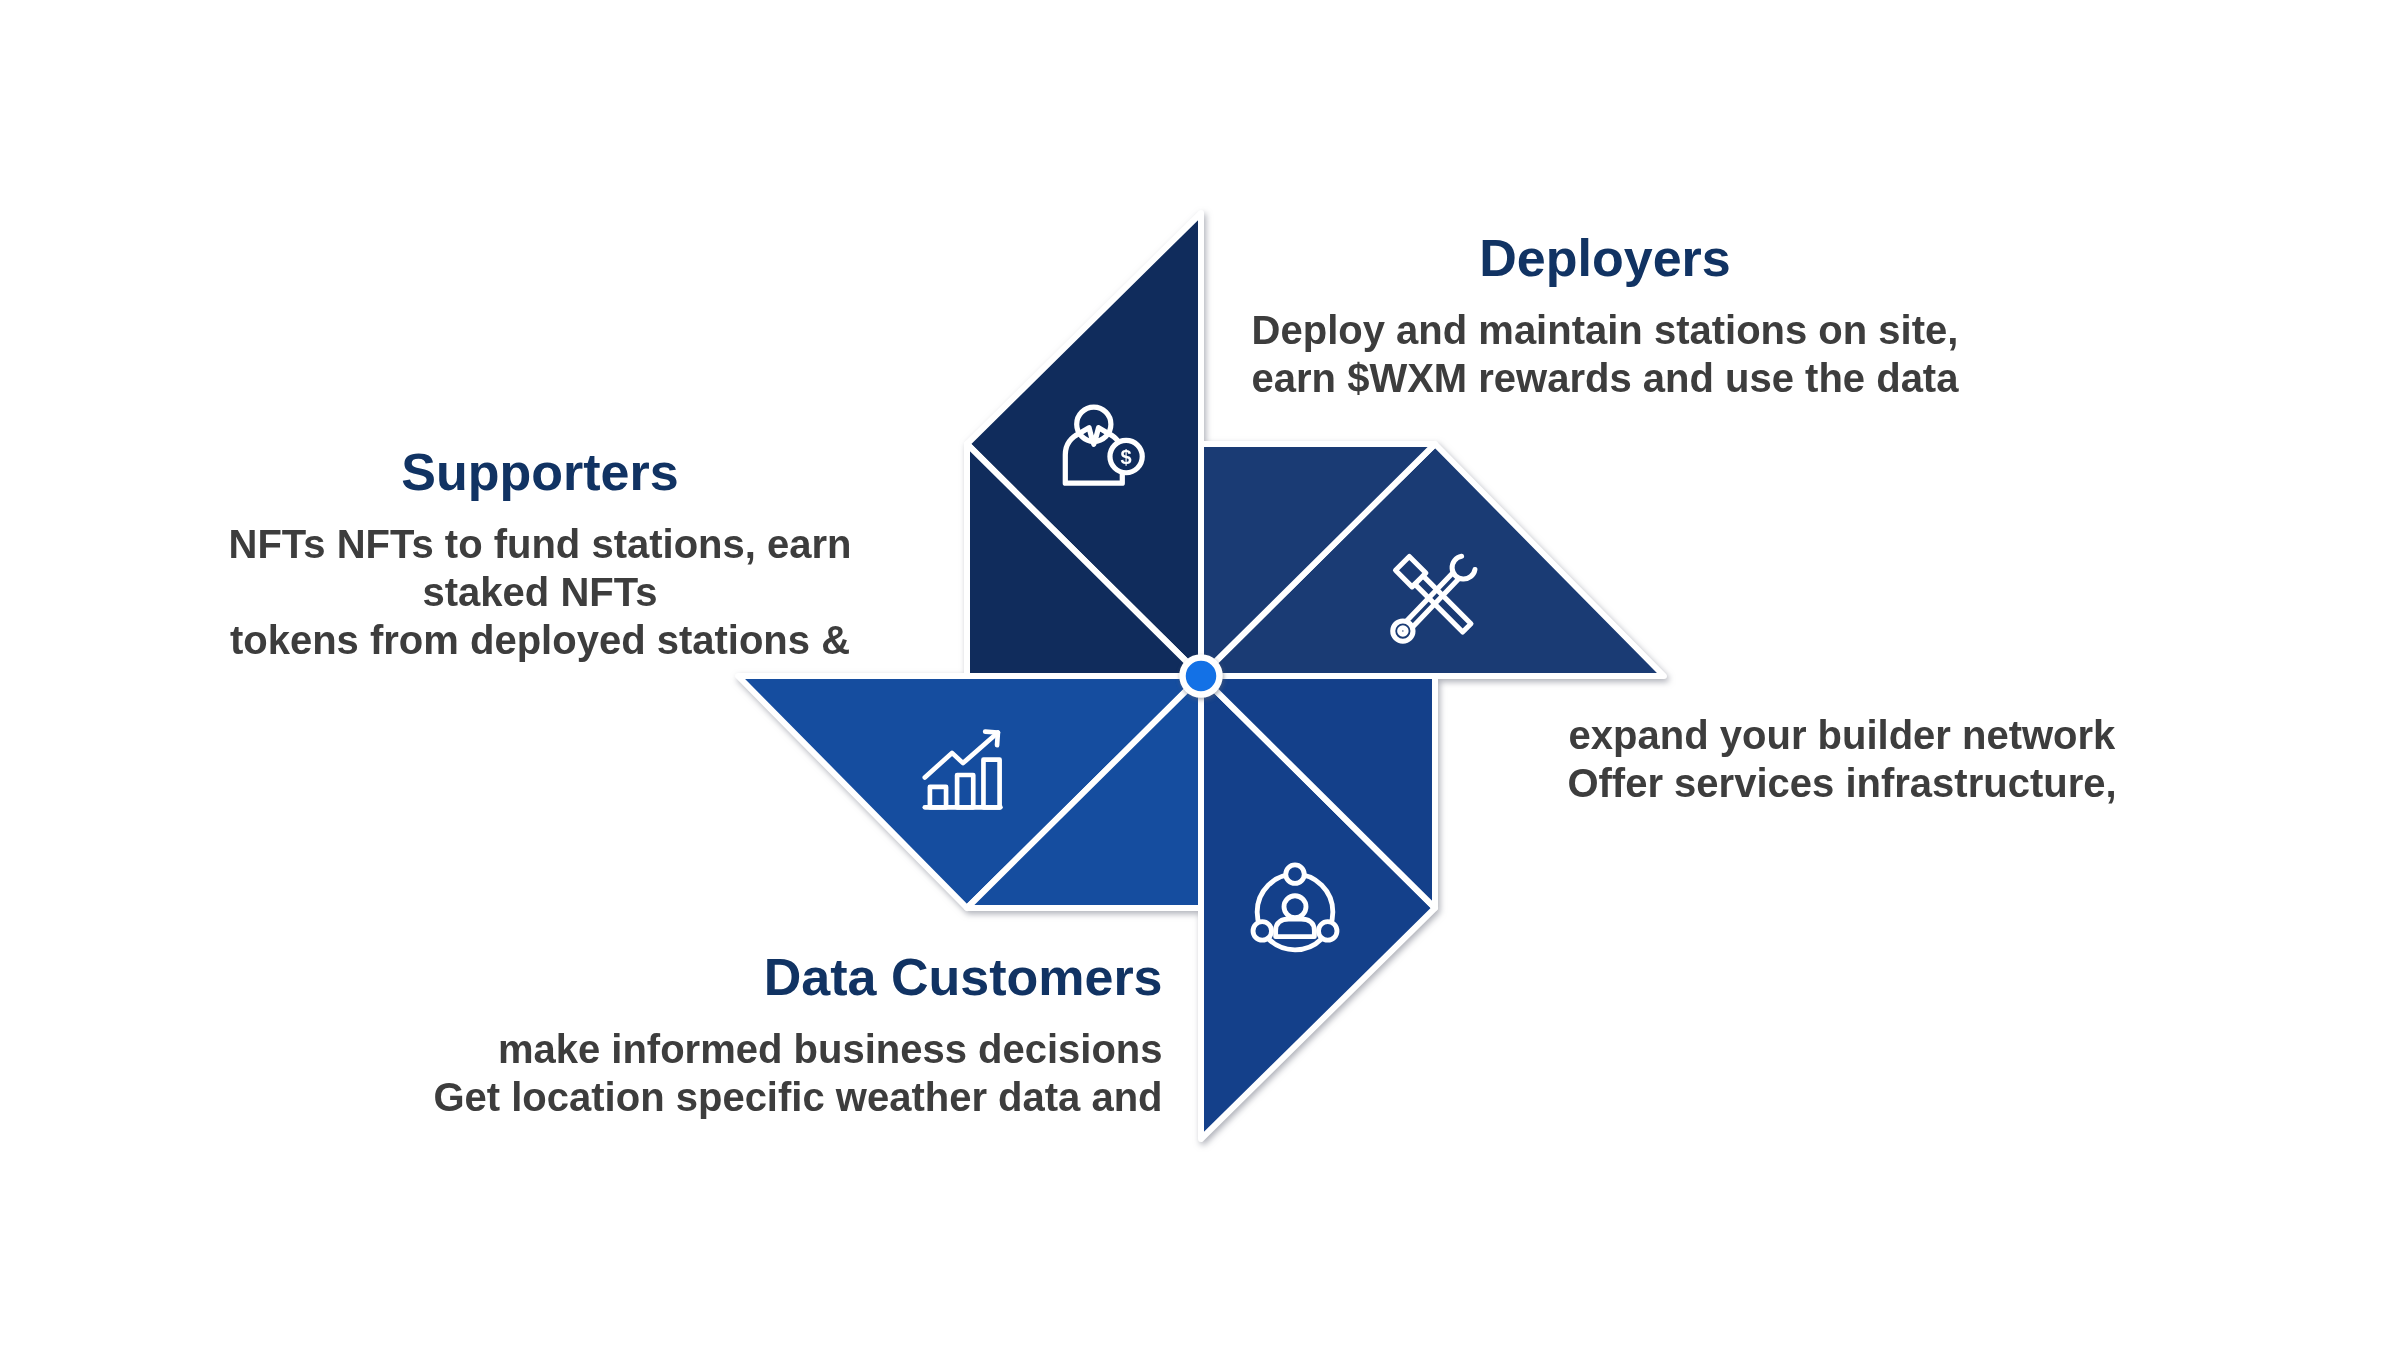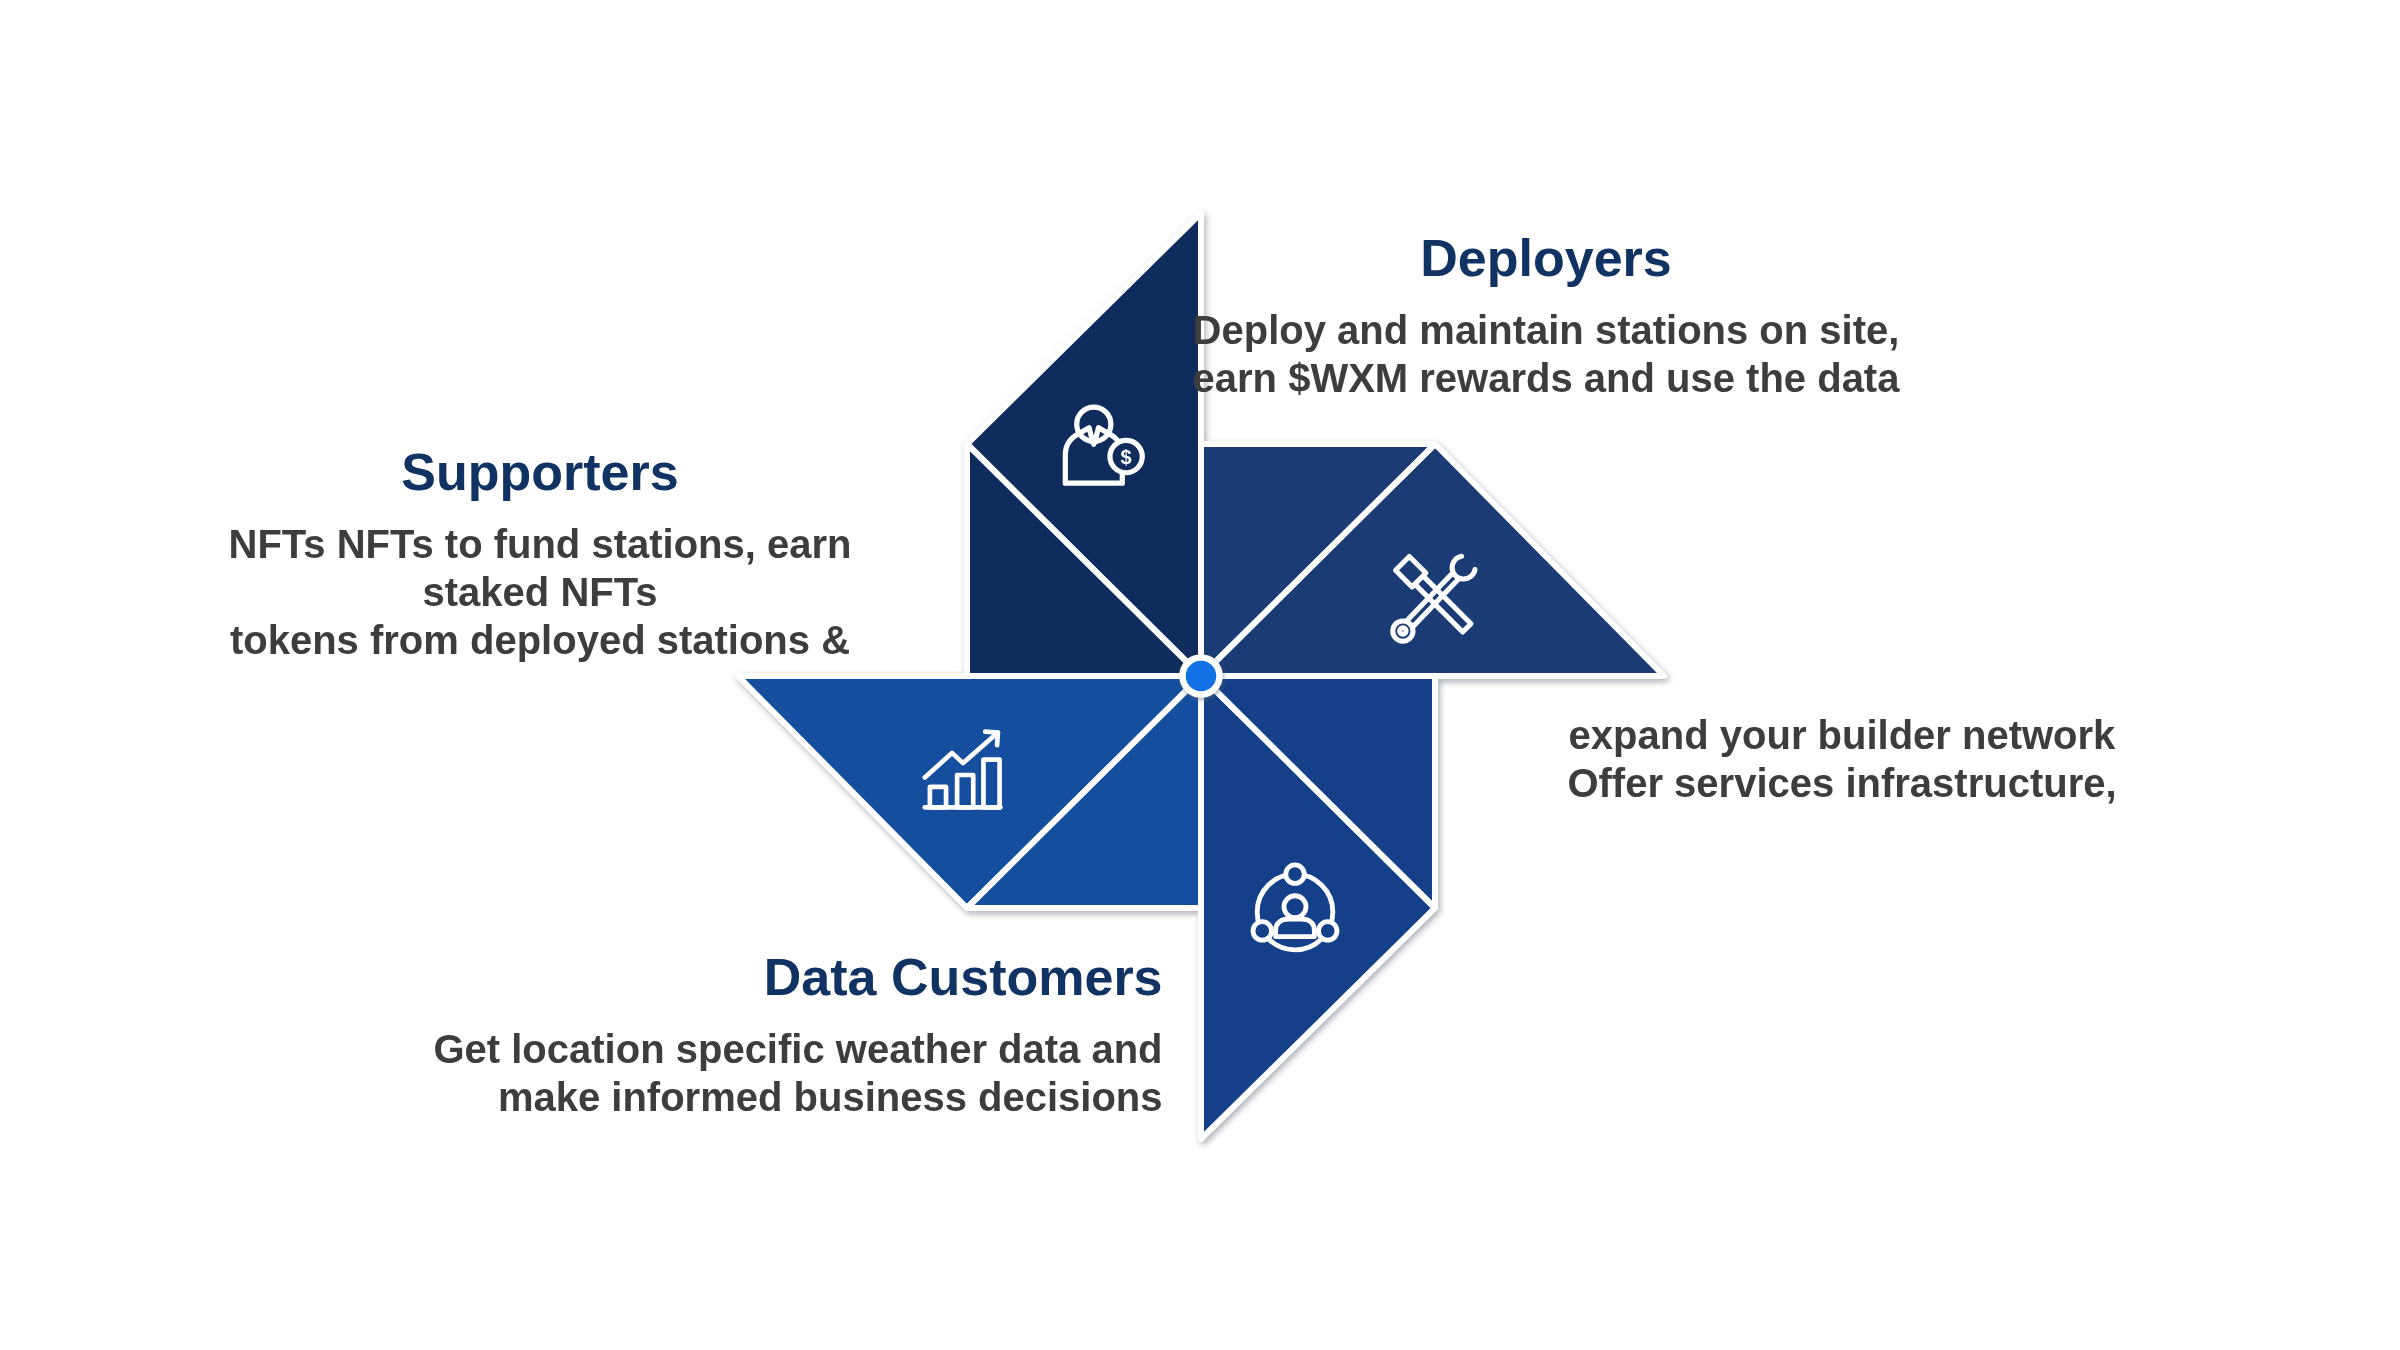--- a/index.html
+++ b/index.html
@@ -27,21 +27,21 @@
     margin: 0 0 20px 0;
     font-size: 52px;
     line-height: 56px;
     font-weight: 700;
     color: #113363;
     white-space: nowrap;
   }
   .stake p { margin: 0; font-size: 40px; line-height: 48px; font-weight: 700; color: #3d3d3d; }
   .stake p span { display: block; white-space: nowrap; }
 
-  #block-deployers  { left: 1546px; top: 230px; }
+  #block-deployers  { left: 1605px; top: 230px; }
   #block-supporters { left: 540px;  top: 444px; }
   #block-ecosystem  { left: 1842px; top: 711px; }
   #block-data       { left: 798px;  top: 949px; text-align: right; }
 
   .coin-symbol { font-family: "Liberation Sans", sans-serif; font-size: 21px; font-weight: 700; stroke: none; }
 </style>
 </head>
 <body>
 
 <div id="canvas">
@@ -126,18 +126,18 @@
   <div class="stake" id="block-ecosystem">
     <p>
       <span>expand your builder network</span>
       <span>Offer services infrastructure,</span>
     </p>
   </div>
 
   <div class="stake" id="block-data">
     <h2>Data Customers</h2>
     <p>
+      <span>make informed business decisions</span>
       <span>Get location specific weather data and</span>
-      <span>make informed business decisions</span>
     </p>
   </div>
 
 </div>
 
 </body></html>

